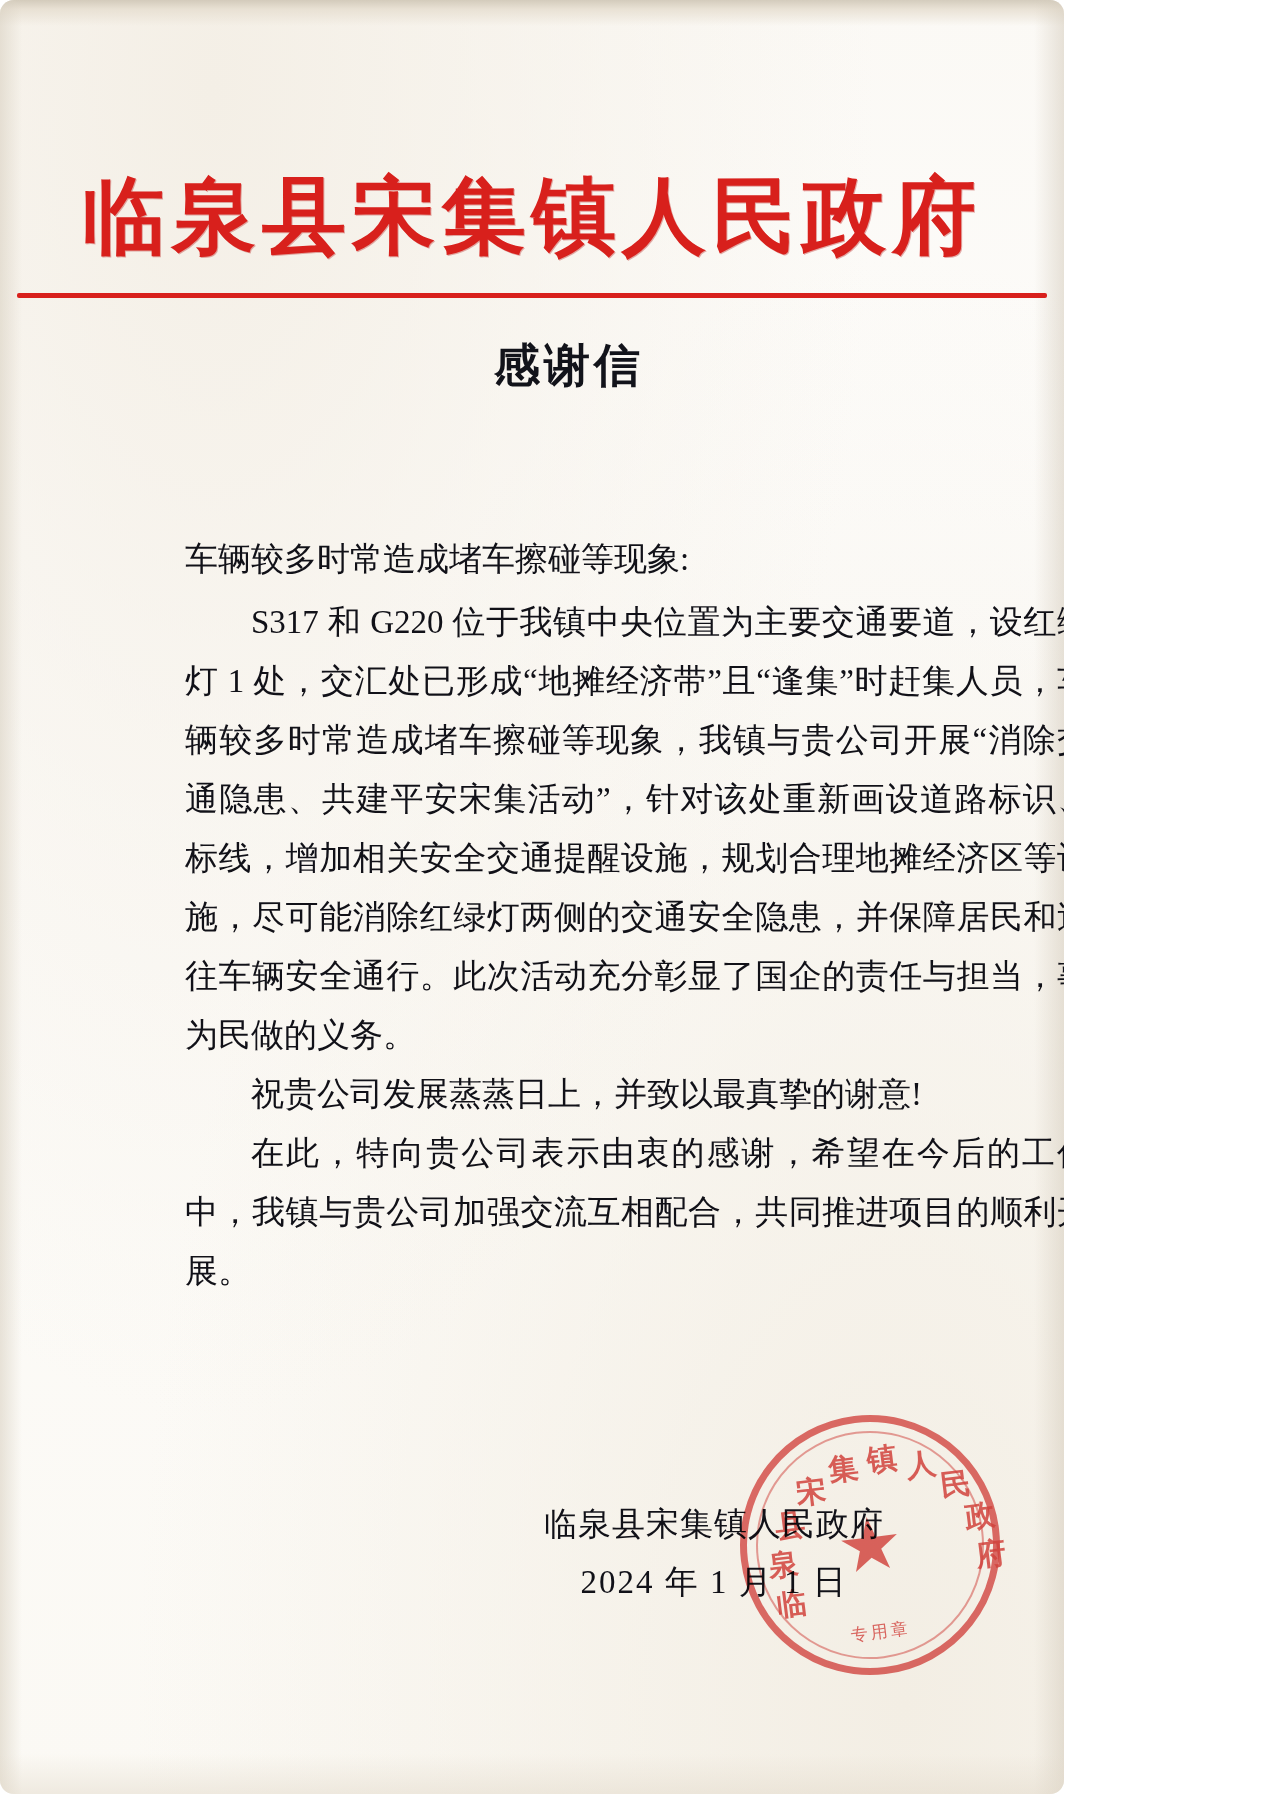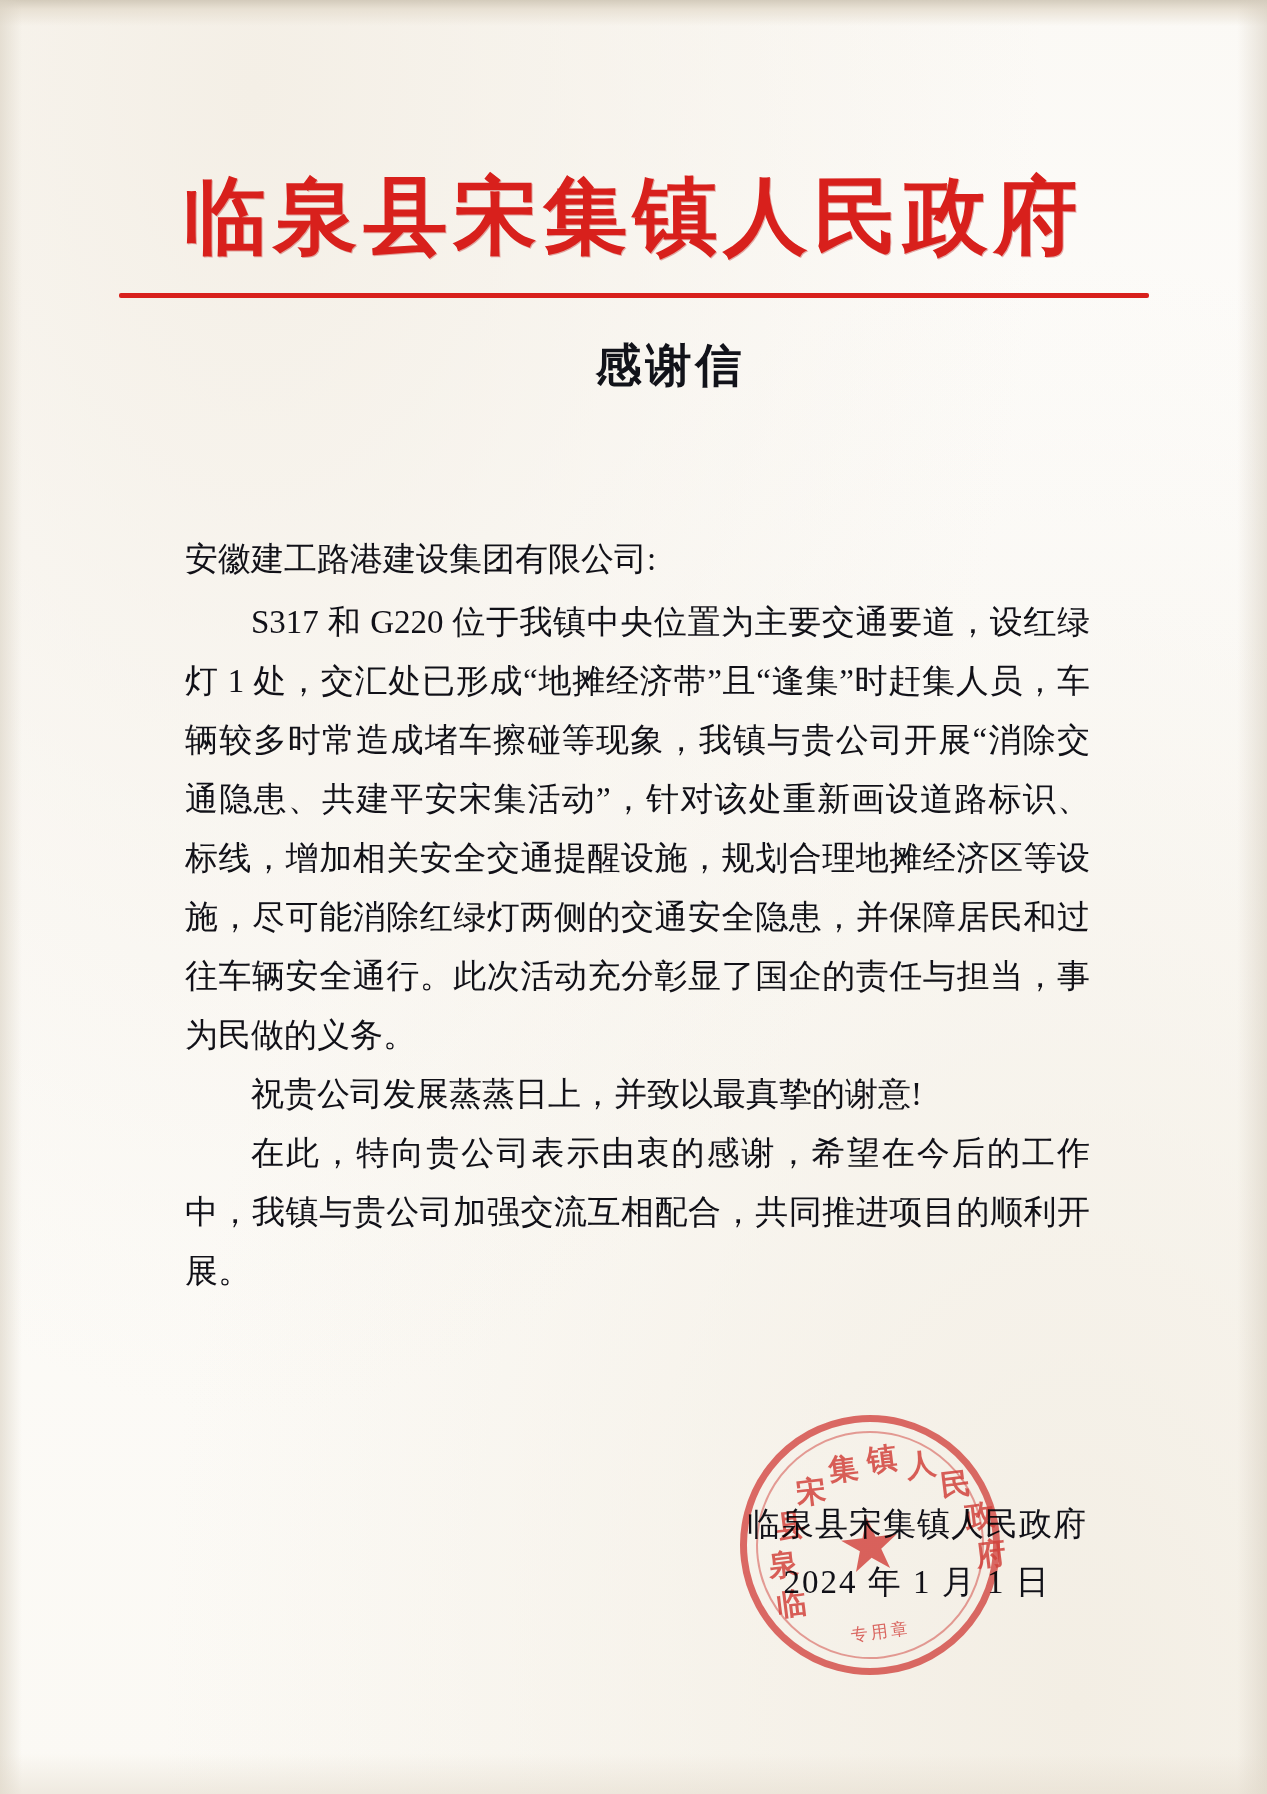--- a/index.html
+++ b/index.html
@@ -10,27 +10,28 @@
   body {
     width: 1267px;
     height: 1794px;
     overflow: hidden;
     font-family: "Liberation Serif", "DejaVu Serif", serif;
   }
 
   
   .page {
     position: relative;
-    width: 1267px;
+    width: 1064px;
     height: 1794px;
     background:
       radial-gradient(ellipse at 20% 5%, #f4efe6 0%, rgba(244,239,230,0) 55%),
       radial-gradient(ellipse at 85% 95%, #f3eee4 0%, rgba(243,238,228,0) 60%),
       linear-gradient(180deg, #fbf9f5 0%, #fdfcfa 30%, #fbf9f4 100%);
     overflow: hidden;
+    border-radius: 14px;
   }
   
   .edge-top {
     position: absolute; top: 0; left: 0; right: 0; height: 26px;
     background: linear-gradient(180deg, #cdc4b3 0%, #e6ded0 35%, rgba(255,255,255,0) 100%);
     opacity: .85;
   }
   .edge-left {
     position: absolute; top: 0; bottom: 0; left: 0; width: 22px;
     background: linear-gradient(90deg, #d9d1c2 0%, rgba(255,255,255,0) 100%);
@@ -186,21 +187,21 @@
   <div class="edge-bottom"></div>
 
   <div class="letterhead">
     <div class="letterhead-title">临泉县宋集镇人民政府</div>
     <div class="letterhead-rule"></div>
   </div>
 
   <div class="doc-title">感谢信</div>
 
   <div class="body-block">
-    <p class="salutation">安徽建工路港建设集团有限公司:</p>
+    <p class="salutation">车辆较多时常造成堵车擦碰等现象:</p>
     <p class="para">S317 和 G220 位于我镇中央位置为主要交通要道，设红绿灯 1 处，交汇处已形成“地摊经济带”且“逢集”时赶集人员，车辆较多时常造成堵车擦碰等现象，我镇与贵公司开展“消除交通隐患、共建平安宋集活动”，针对该处重新画设道路标识、标线，增加相关安全交通提醒设施，规划合理地摊经济区等设施，尽可能消除红绿灯两侧的交通安全隐患，并保障居民和过往车辆安全通行。此次活动充分彰显了国企的责任与担当，事为民做的义务。</p>
     <p class="para">祝贵公司发展蒸蒸日上，并致以最真挚的谢意!</p>
     <p class="para">在此，特向贵公司表示由衷的感谢，希望在今后的工作中，我镇与贵公司加强交流互相配合，共同推进项目的顺利开展。</p>
   </div>
 
   <div class="signature">
     <div class="sign-org">临泉县宋集镇人民政府</div>
     <div class="sign-date">2024 年 1 月 1 日</div>
   </div>
 

